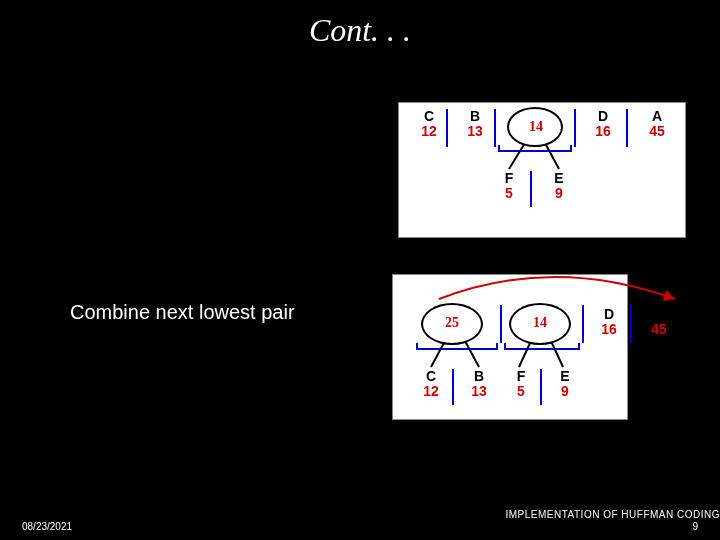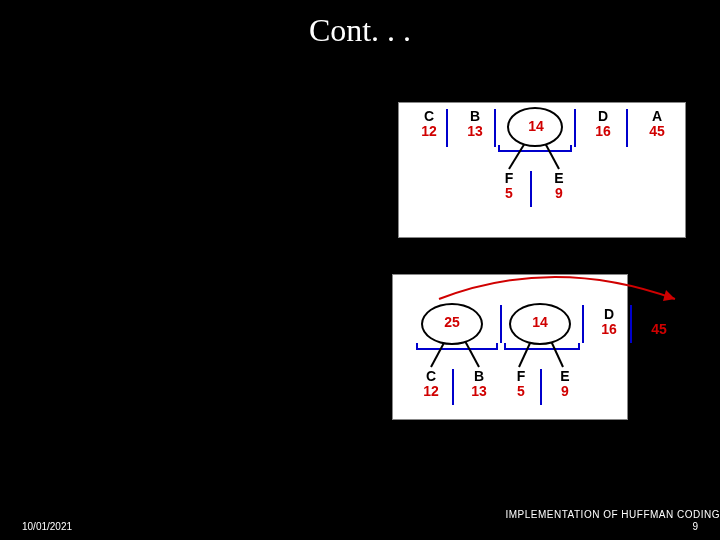--- a/index.html
+++ b/index.html
@@ -8,20 +8,21 @@
     height: 540px;
     background: #000;
     color: #fff;
     font-family: Arial, sans-serif;
     position: relative;
     overflow: hidden;
   }
   .title {
     text-align: center;
     font-family: "Monotype Corsiva", cursive;
+    font-style: italic;
     font-size: 32px;
     padding: 12px 0 4px;
     color: #fff;
   }
   .content {
     position: absolute;
     top: 60px;
     left: 0;
     right: 0;
     bottom: 30px;
@@ -60,35 +61,36 @@
   .node {
     position: absolute;
     width: 28px;
     text-align: center;
     font-family: Arial, sans-serif;
     font-size: 14px;
     line-height: 1.1;
   }
   .node .lbl { color: #000; font-weight: bold; }
   .node .val { color: #d00000; font-weight: bold; }
-  .nodeV { width: 38px; }
+  .nodeV { width: 38px; font-family: Liberation Serif, serif; }
   .ellipse {
     position: absolute;
     border: 2px solid #000;
     border-radius: 50%;
     background: #fff;
   }
 </style>
 </head>
 <body>
 
 <div class="title">Cont. . .</div>
 
 <div class="content">
 
+  <div class="text-box txt2">Combine next lowest pair</div>
 
   <div class="diagram dia1">
     <svg width="288" height="136" style="position:absolute;top:0;left:0;">
 
       <line x1="48" y1="6" x2="48" y2="44" stroke="#0000cc" stroke-width="2"></line>
       <line x1="96" y1="6" x2="96" y2="44" stroke="#0000cc" stroke-width="2"></line>
       <line x1="176" y1="6" x2="176" y2="44" stroke="#0000cc" stroke-width="2"></line>
       <line x1="228" y1="6" x2="228" y2="44" stroke="#0000cc" stroke-width="2"></line>
 
       <path d="M100 42 L100 48 L172 48 L172 42" stroke="#0000cc" stroke-width="2" fill="none"></path>
@@ -184,16 +186,16 @@
     </div>
     <div class="node" style="top:94px;left:158px">
       <div class="lbl">E</div>
         <div class="val">9</div>
     </div>
   </div>
 
 </div>
 
 <div class="footer">
-  <div class="date">10/01/2021</div>
+  <div class="date">08/23/2021</div>
   <div class="ctr">IMPLEMENTATION OF  HUFFMAN CODING</div>
   <div class="pg">9</div>
 </div>
 
 </body></html>

